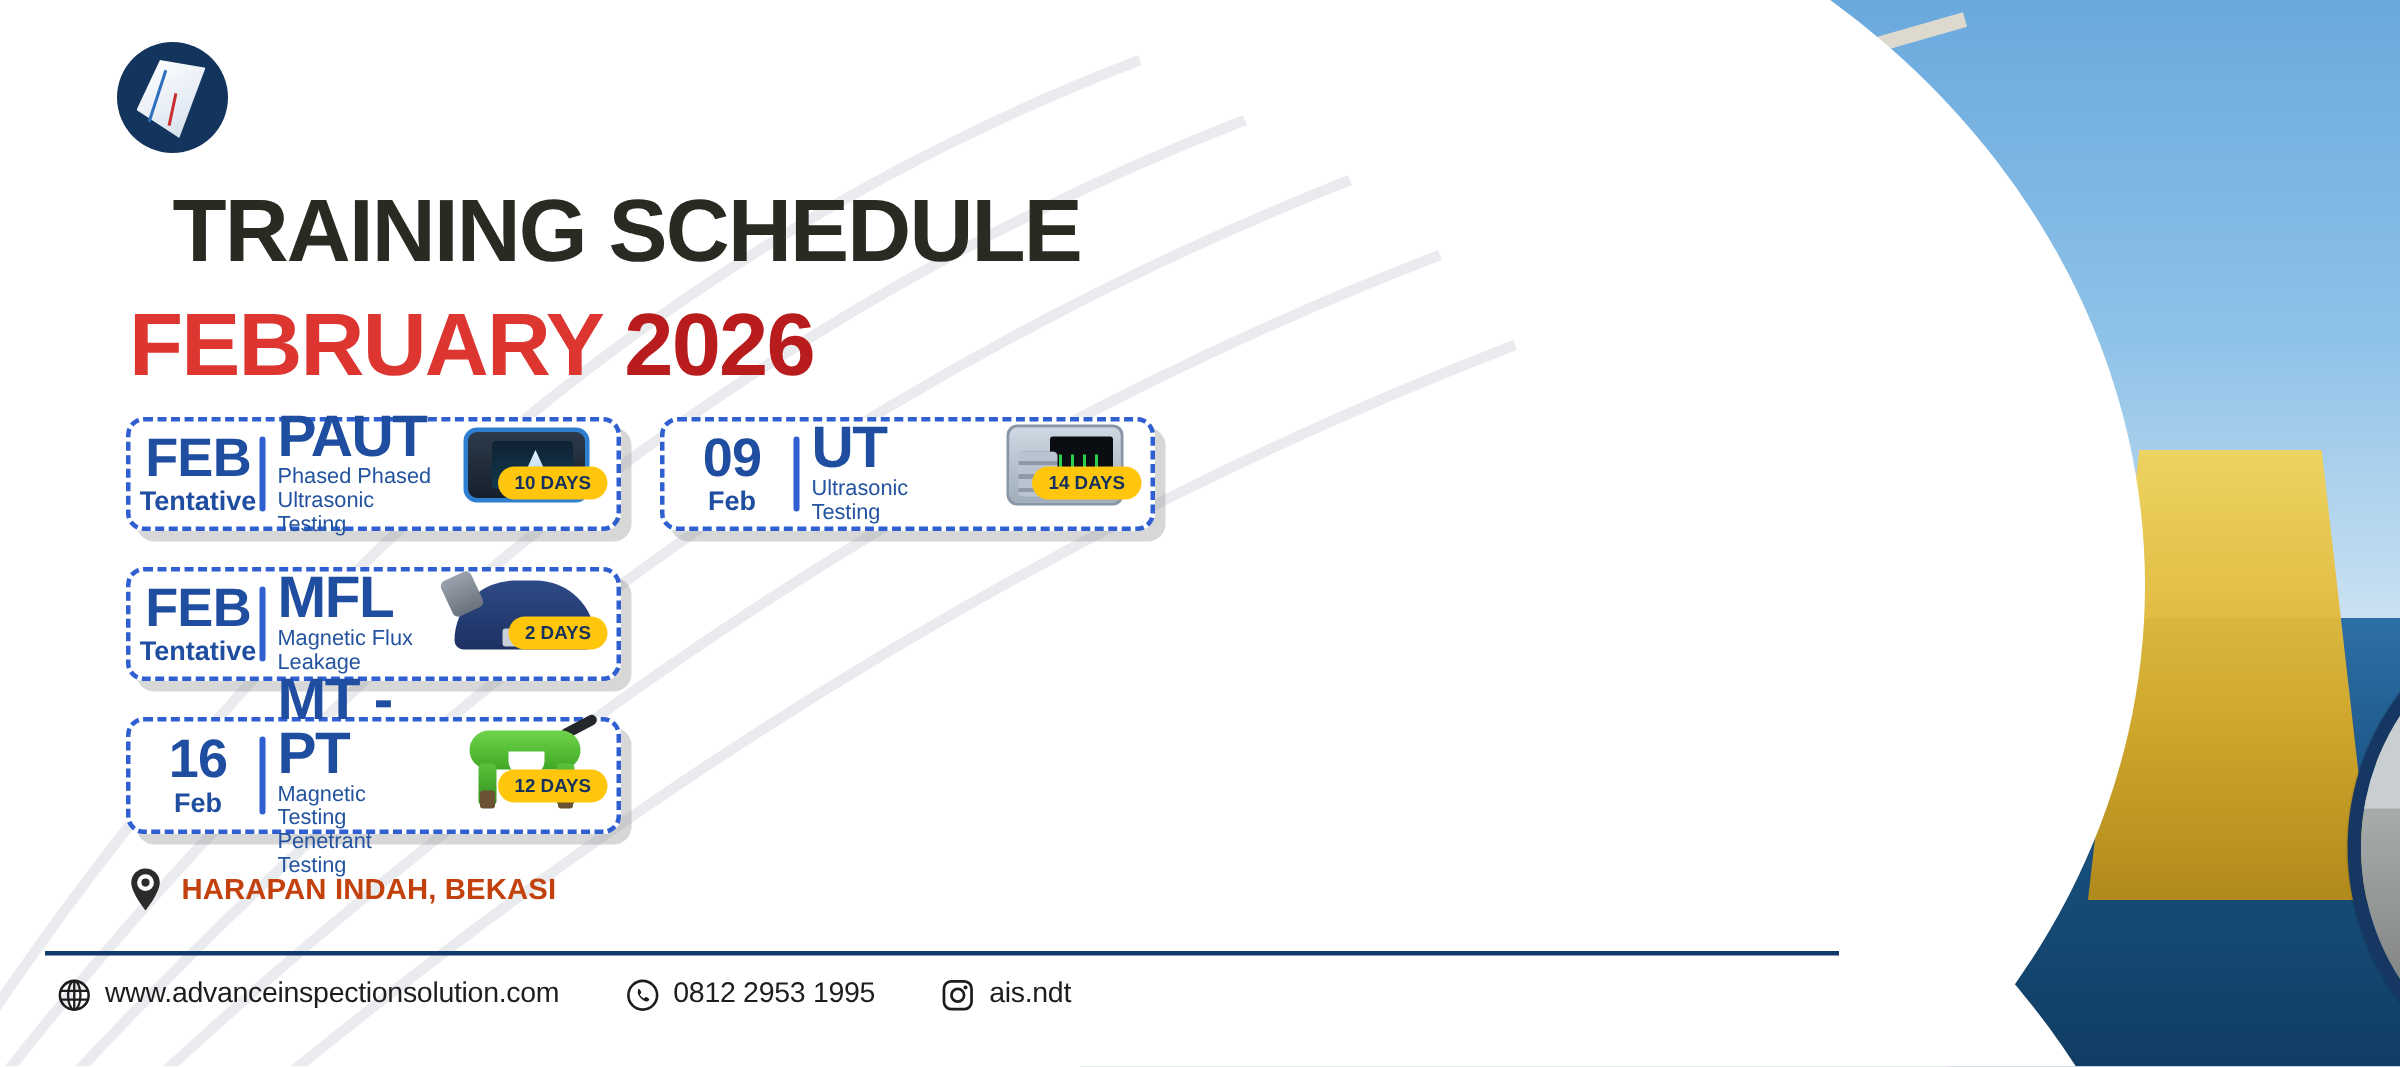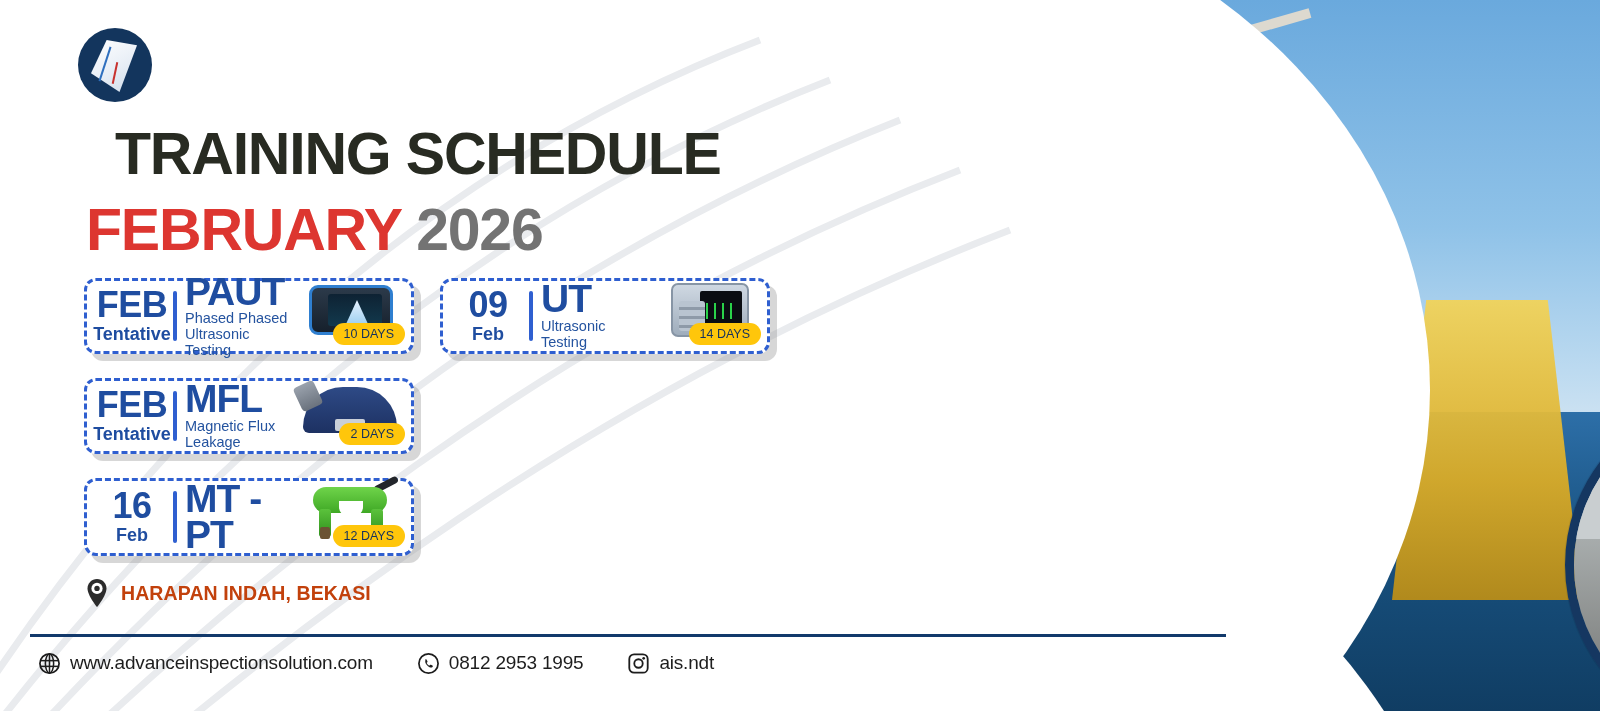--- a/index.html
+++ b/index.html
@@ -132,21 +132,21 @@
   .title-main {
     position: absolute; left: 86px; top: 120px;
     font-size: 59px; font-weight: 700; color: #282b22;
     letter-spacing: -1.2px; white-space: nowrap; margin-left: 29px;
   }
   .title-sub {
     position: absolute; left: 86px; top: 196px;
     font-size: 59px; font-weight: 700; letter-spacing: -1.2px; white-space: nowrap;
   }
   .title-sub .month { color: #dd3630; }
-  .title-sub .year { color: #737373; }
+  .title-sub .year { color: #b91c1c; }
 
   
   .card {
     position: absolute;
     background: #ffffff;
     border: 3px dashed #2f5fd0;
     border-radius: 12px;
     box-shadow: 7px 7px 0 rgba(150,150,150,.38);
     display: flex; align-items: stretch;
   }
@@ -159,23 +159,23 @@
   }
   .card .date-small {
     font-size: 18px; font-weight: 700; color: #1f4da0; margin-top: 2px;
   }
   .card .vline { width: 4px; background: #2f5fd0; margin: 10px 8px 10px 0; flex: none; border-radius: 2px; }
   .card .info { flex: 1; display: flex; flex-direction: column; justify-content: center; min-width: 0; }
   .card .code { font-size: 39px; font-weight: 700; color: #1f4da0; line-height: .92; letter-spacing: -1px; }
   .card .desc { font-size: 14.5px; color: #24539f; line-height: 1.08; margin-top: 2px; }
   .card .media { width: 118px; flex: none; position: relative; }
   .badge {
-    position: absolute; right: 6px; bottom: 6px;
+    position: absolute; right: 6px; bottom: 18px;
     background: #ffc60b; color: #14315e;
-    font-size: 12.5px; font-weight: 400;
+    font-size: 12.5px; font-weight: 700;
     padding: 4px 11px; border-radius: 11px; white-space: nowrap;
   }
 
   
   .dev { position: absolute; }
   .dev-paut { left: 16px; top: 4px; width: 84px; height: 50px;
     background: linear-gradient(#2c3a4a,#16202c); border-radius: 9px;
     border: 3px solid #2f7fd0; }
   .dev-paut i { position:absolute; left:16px; top:6px; right:8px; bottom:6px;
     background: linear-gradient(#0e2233,#12394d); border-radius:3px; }
@@ -354,20 +354,24 @@
     </div>
 
     <div class="card" style="left:84px; top:478px; width:330px; height:78px;">
       <div class="date-col">
         <div class="date-big">16</div>
         <div class="date-small">Feb</div>
       </div>
       <div class="vline"></div>
       <div class="info">
         <div class="code">MT -PT</div>
+        <div class="desc">
+          <div>Magnetic Testing</div>
+          <div>Penetrant Testing</div>
+        </div>
       </div>
       <div class="media">
         <div class="dev dev-mtpt">
           <div class="cable"></div>
             <div class="yoke"></div>
           <div class="leg l"></div>
             <div class="leg r"></div>
           <div class="tip l"></div>
             <div class="tip r"></div>
         </div>

